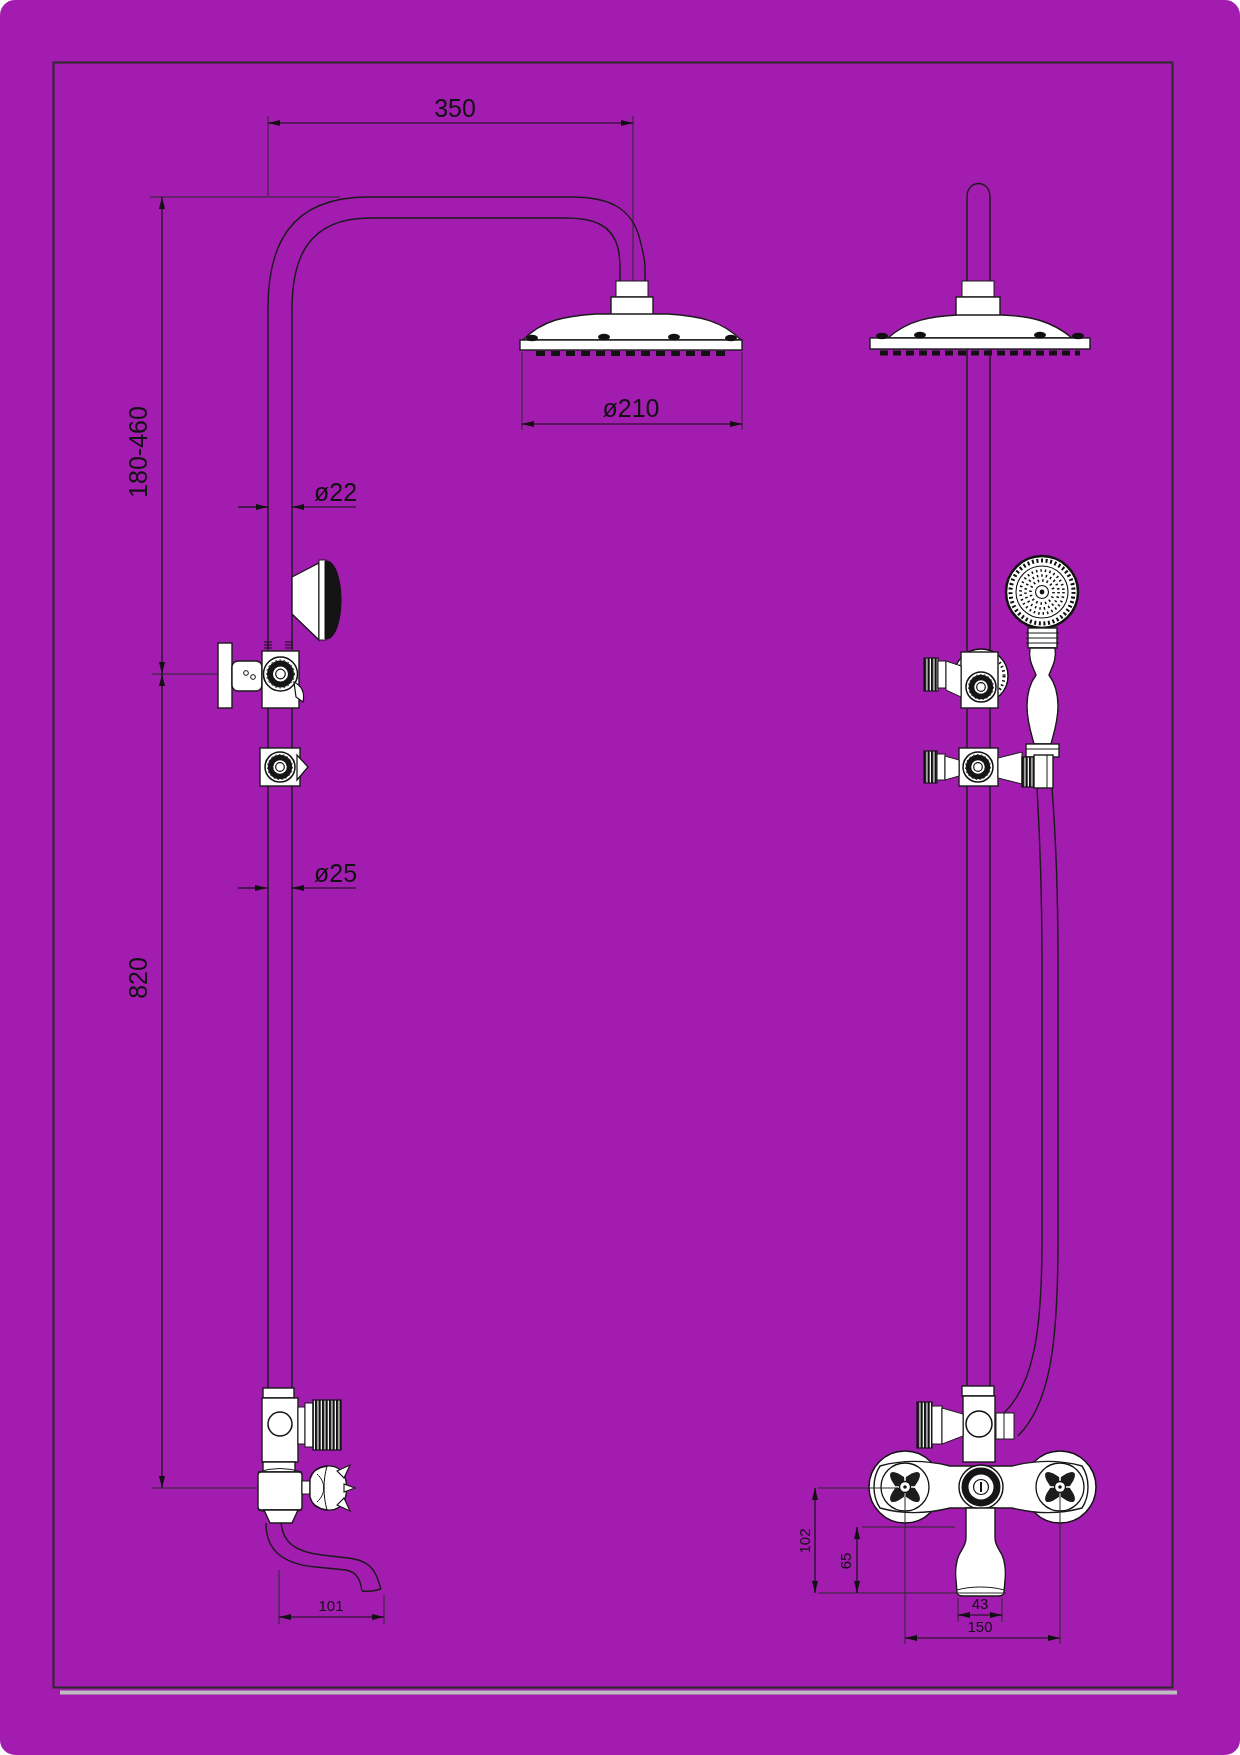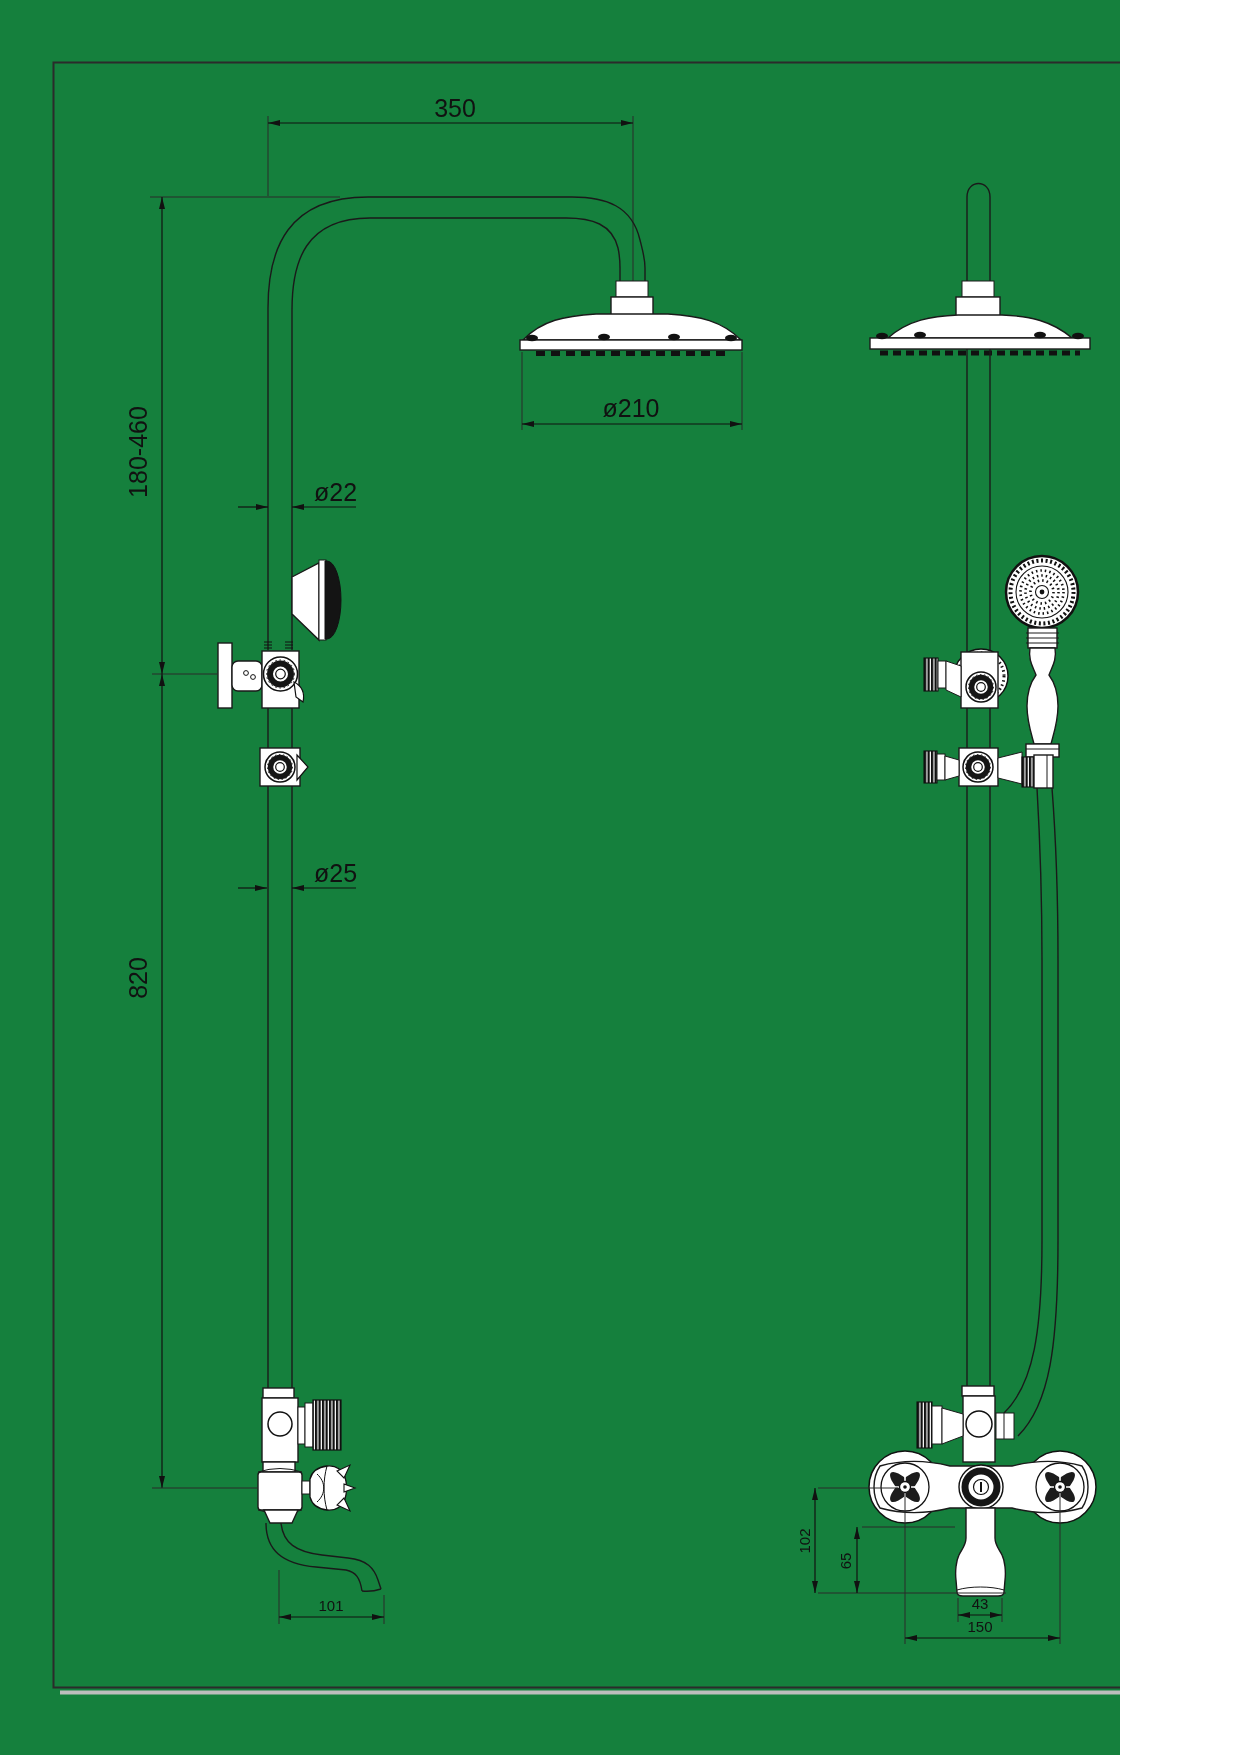--- a/index.html
+++ b/index.html
@@ -1,17 +1,17 @@
 <!DOCTYPE html>
 <html><head>
 <meta charset="utf-8">
 <style>
   html,body{margin:0;padding:0;background:#ffffff;}
-  .canvas{position:relative;width:1120px;height:1755px;background:#15803d;overflow:hidden;
-          font-family:"Liberation Sans",sans-serif;}
+  .canvas{position:relative;width:1240px;height:1755px;background:#a21caf;overflow:hidden;
+          font-family:"Liberation Sans",sans-serif;border-radius:15px;}
   svg{position:absolute;left:0;top:0;}
   text{fill:#111;font-family:"Liberation Sans",sans-serif;}
   .dimL{font-size:25px;}
   .dimS{font-size:15px;}
   .ln{stroke:#1a1a1a;stroke-width:1.4;fill:none;}
   .lnthin{stroke:#1a1a1a;stroke-width:1;fill:none;}
   .white{fill:#ffffff;stroke:#1a1a1a;stroke-width:1.4;}
   .whitethin{fill:#ffffff;stroke:#1a1a1a;stroke-width:1;}
   .ext{stroke:#2a2a2a;stroke-width:1;fill:none;}
   .dim{stroke:#111;stroke-width:1.2;fill:none;}

